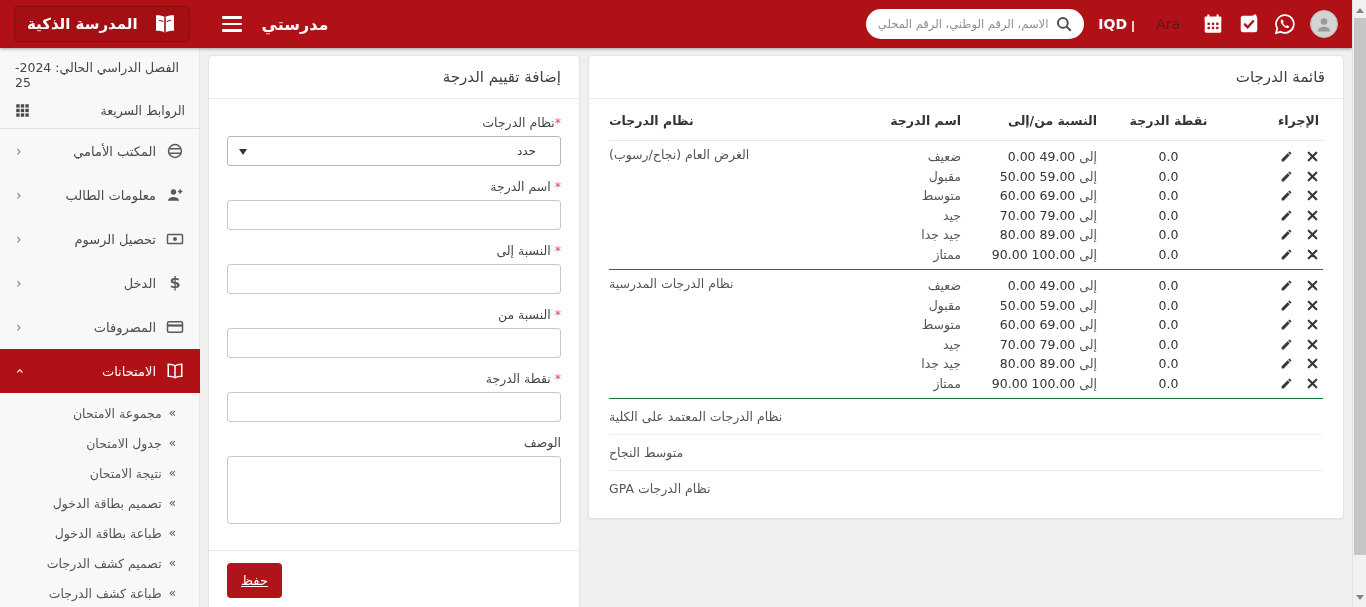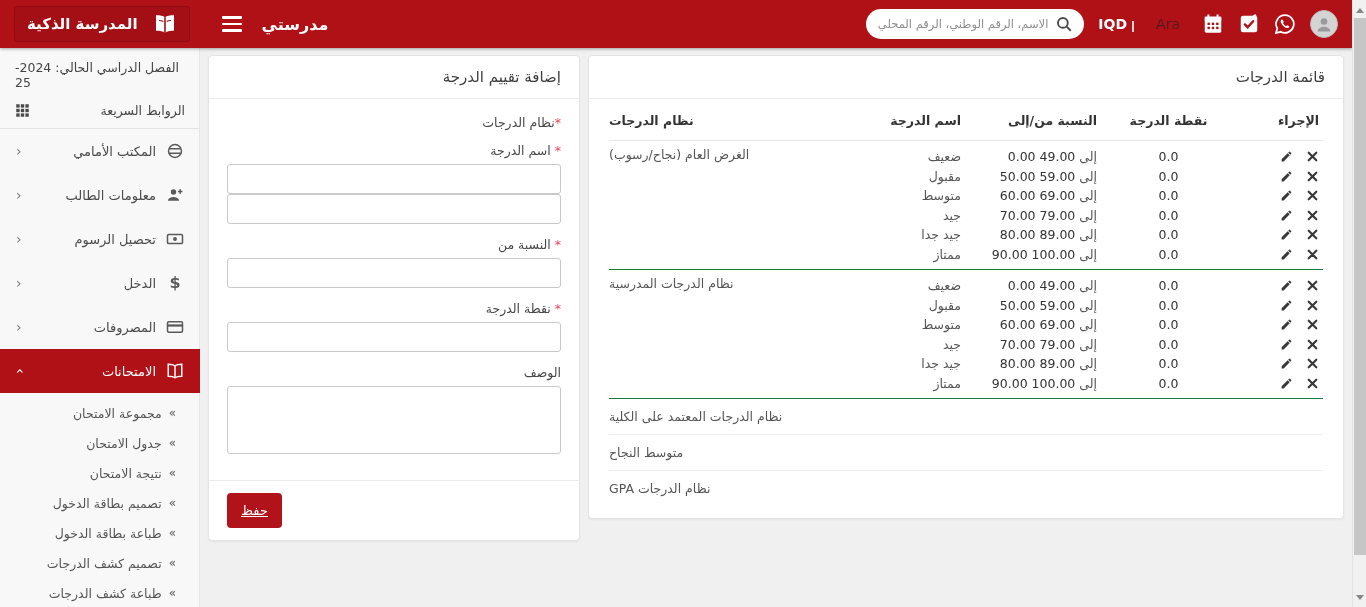--- a/index.html
+++ b/index.html
@@ -541,23 +541,28 @@
           <div class="g-simple" dir="rtl">متوسط النجاح</div>
           <div class="g-simple" dir="rtl">نظام الدرجات GPA</div>
         </div>
     </div>
   </div>
 
   <div class="panel form-panel">
     <div class="panel-title">إضافة تقييم الدرجة</div>
     <div class="form-body" id="form-body"><div class="f-label">
        <span class="star">*</span><span>نظام الدرجات</span>
-     </div><div class="f-label">
+     </div><div class="f-select">
+              <span>حدد</span>
+              <span class="sel-caret"></span>
+            </div><div class="f-label">
        <span class="star gap">*</span><span>اسم الدرجة</span>
-     </div><input type="text" class="f-input" style=""><input type="text" class="f-input" style=""><div class="f-label">
+     </div><input type="text" class="f-input" style=""><div class="f-label">
+       <span class="star gap">*</span><span>النسبة إلى</span>
+     </div><input type="text" class="f-input" style=""><div class="f-label">
        <span class="star gap">*</span><span>النسبة من</span>
      </div><input type="text" class="f-input" style=""><div class="f-label">
        <span class="star gap">*</span><span>نقطة الدرجة</span>
      </div><input type="text" class="f-input" style=""><div class="f-label">
        <span>الوصف</span>
      </div><textarea class="f-textarea" style=""></textarea></div>
     <div class="form-foot">
       <button class="save-btn">حفظ</button>
     </div>
   </div>

